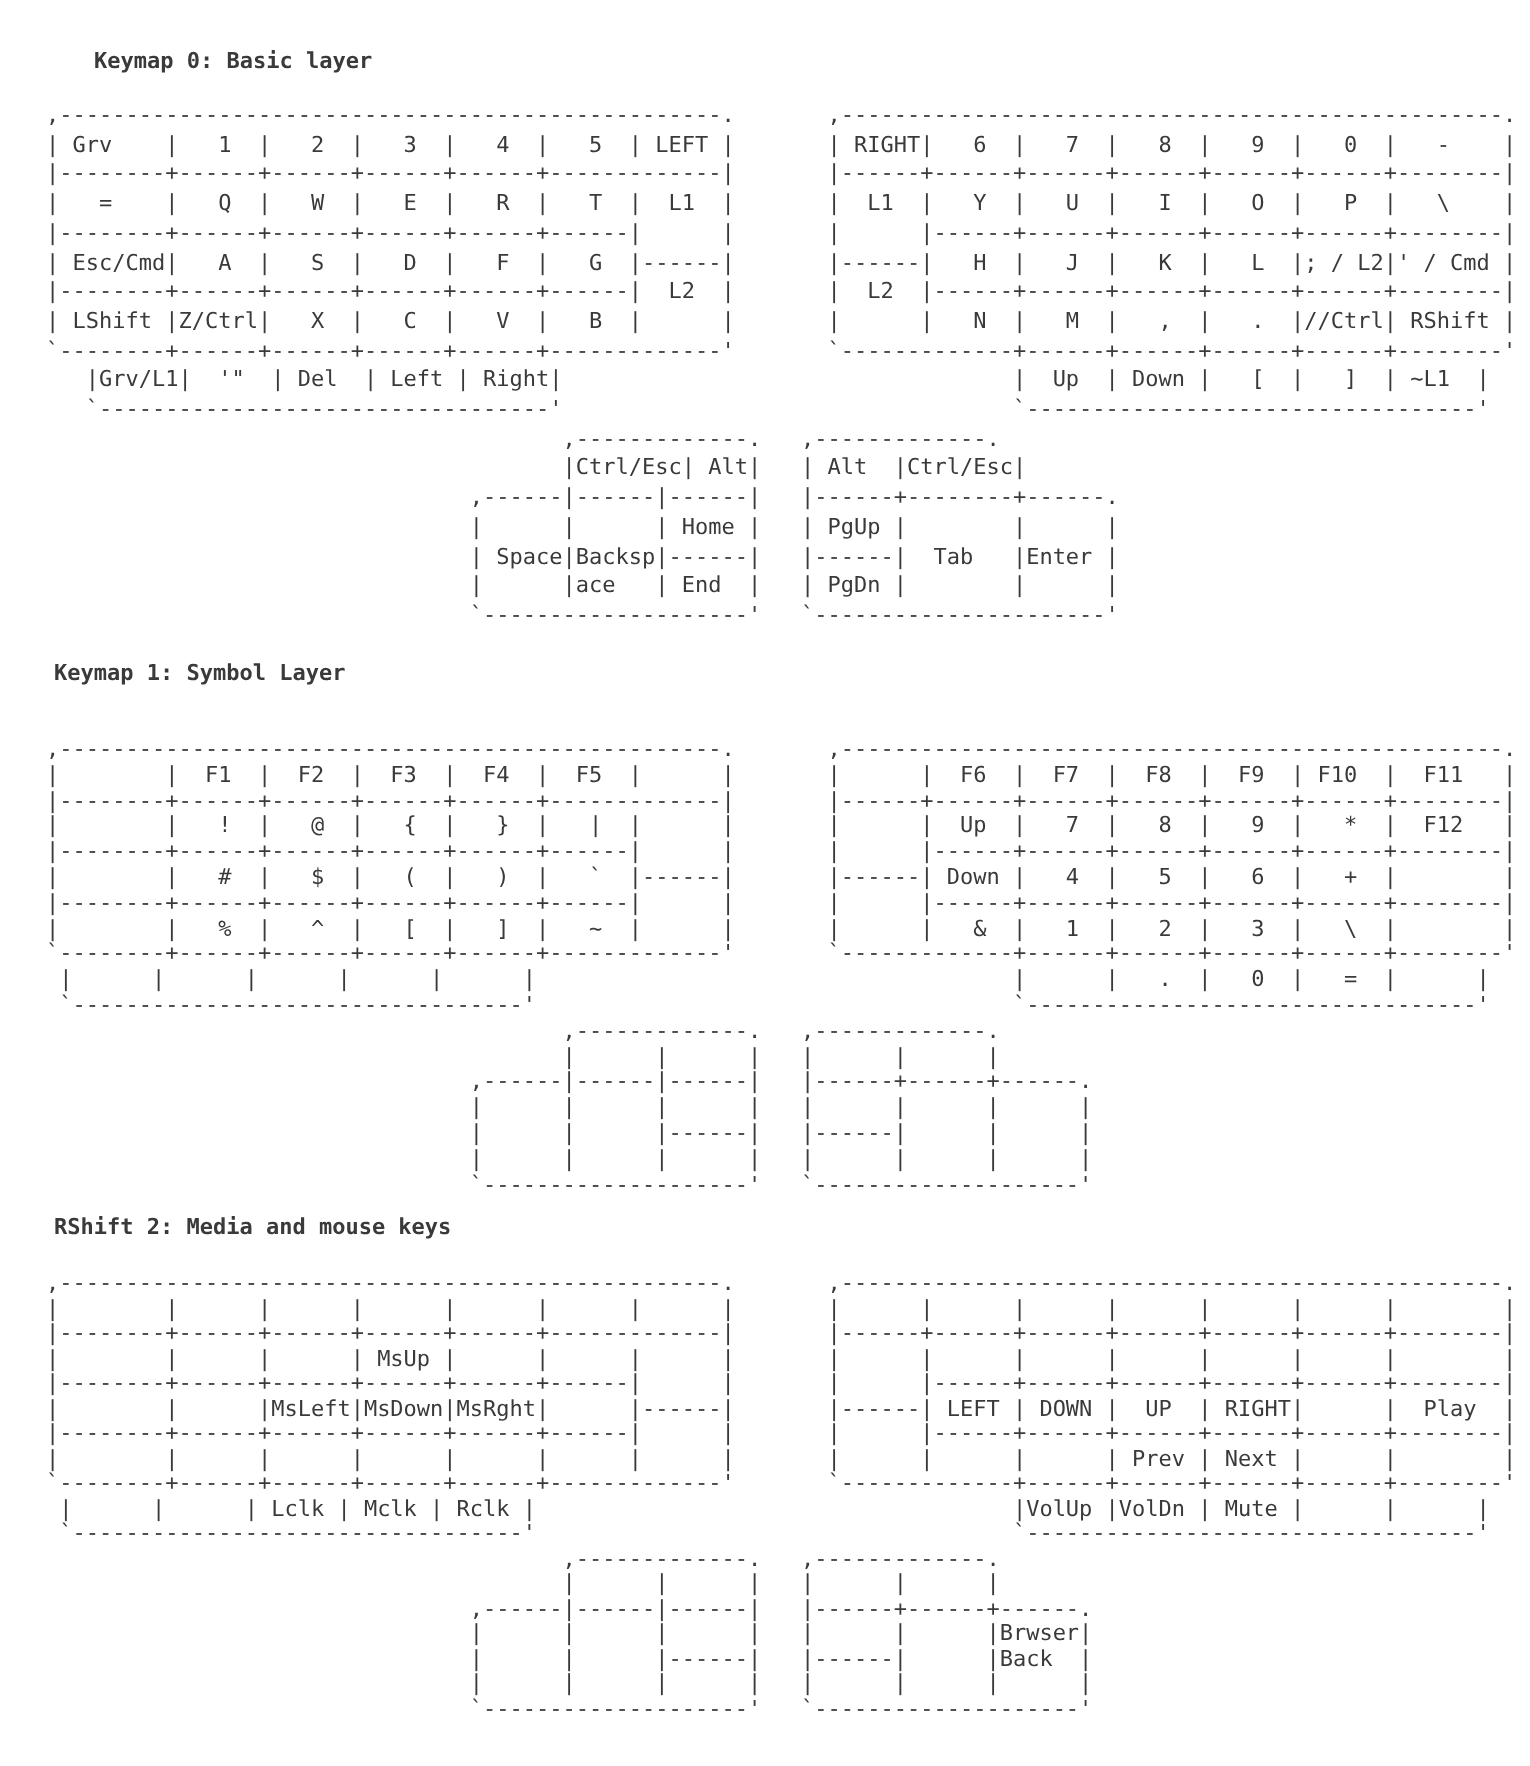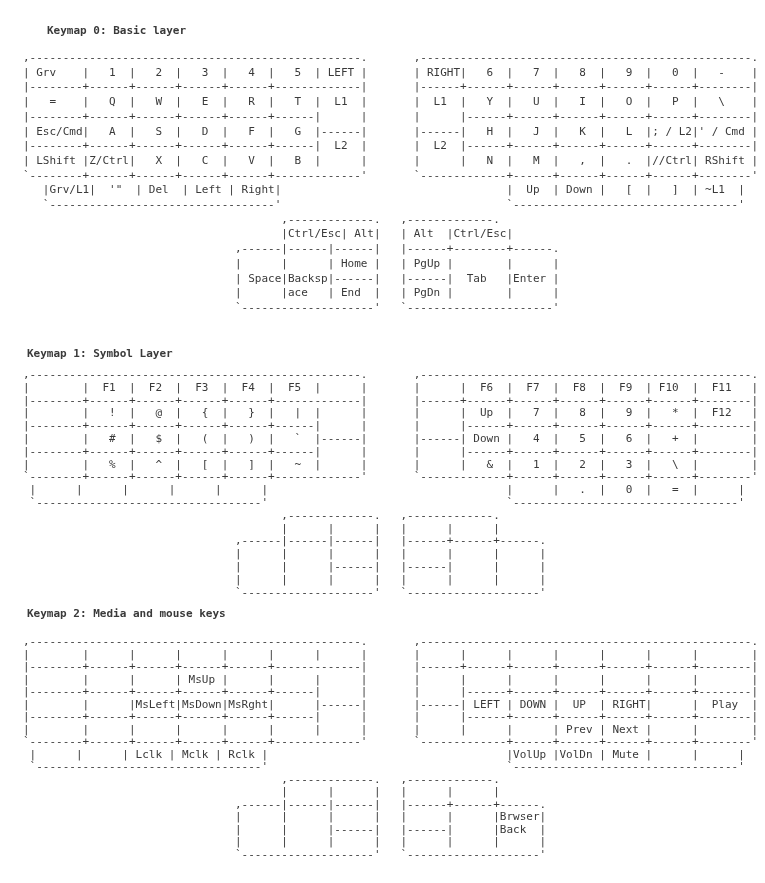--- a/index.html
+++ b/index.html
@@ -22,21 +22,21 @@
   .art {
     position: absolute;
     left: 23px;
     margin: 0;
     font-size: 11px;
     color: var(--ink, #3a3a3a);
     white-space: pre;
     font-family: "DejaVu Sans Mono", monospace;
   }
   #title-k0 { top: 24px; margin-left: 20px; }
-  #title-k1 { top: 347px; }
+  #title-k1 { top: 330px; }
   #title-k2 { top: 607px; }
   #art-k0 { top: 51px;  line-height: 14.7px; }
   #art-k1 { top: 369px; line-height: 12.8px; }
   #art-k2 { top: 636px; line-height: 12.5px; }
 </style>
 </head>
 <body style="background: rgb(255, 255, 255);">
 
 <div>
 
@@ -73,21 +73,21 @@
  |      |      |      |      |      |                                    |      |   .  |   0  |   =  |      |
  `----------------------------------'                                    `----------------------------------'
                                        ,-------------.   ,-------------.
                                        |      |      |   |      |      |
                                 ,------|------|------|   |------+------+------.
                                 |      |      |      |   |      |      |      |
                                 |      |      |------|   |------|      |      |
                                 |      |      |      |   |      |      |      |
                                 `--------------------'   `--------------------'</pre>
 
-  <div id="title-k2" class="title">Keymap 2: Media and mouse keys</div>
+  <div id="title-k2" class="title">RShift 2: Media and mouse keys</div>
   <pre id="art-k2" class="art">,--------------------------------------------------.       ,--------------------------------------------------.
 |        |      |      |      |      |      |      |       |      |      |      |      |      |      |        |
 |--------+------+------+------+------+-------------|       |------+------+------+------+------+------+--------|
 |        |      |      | MsUp |      |      |      |       |      |      |      |      |      |      |        |
 |--------+------+------+------+------+------|      |       |      |------+------+------+------+------+--------|
 |        |      |MsLeft|MsDown|MsRght|      |------|       |------| LEFT | DOWN |  UP  | RIGHT|      |  Play  |
 |--------+------+------+------+------+------|      |       |      |------+------+------+------+------+--------|
 |        |      |      |      |      |      |      |       |      |      |      | Prev | Next |      |        |
 `--------+------+------+------+------+-------------'       `-------------+------+------+------+------+--------'
  |      |      | Lclk | Mclk | Rclk |                                    |VolUp |VolDn | Mute |      |      |

